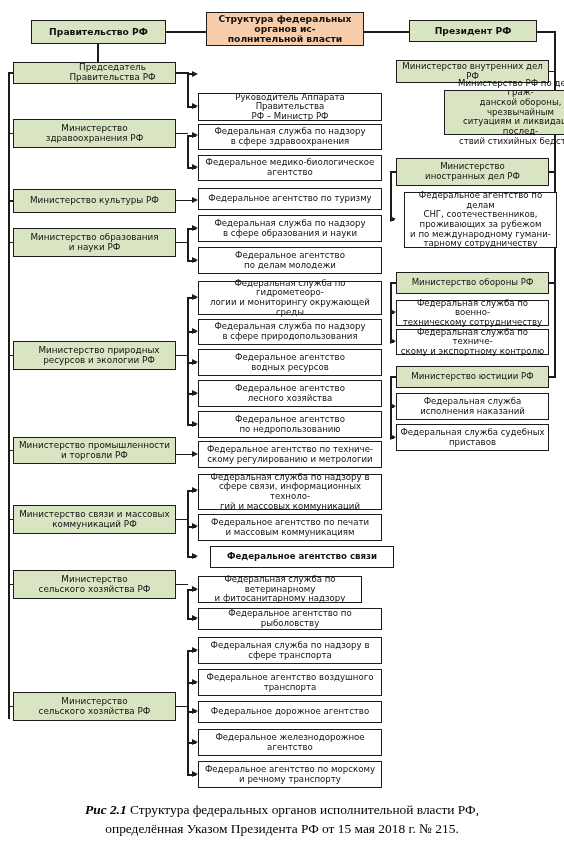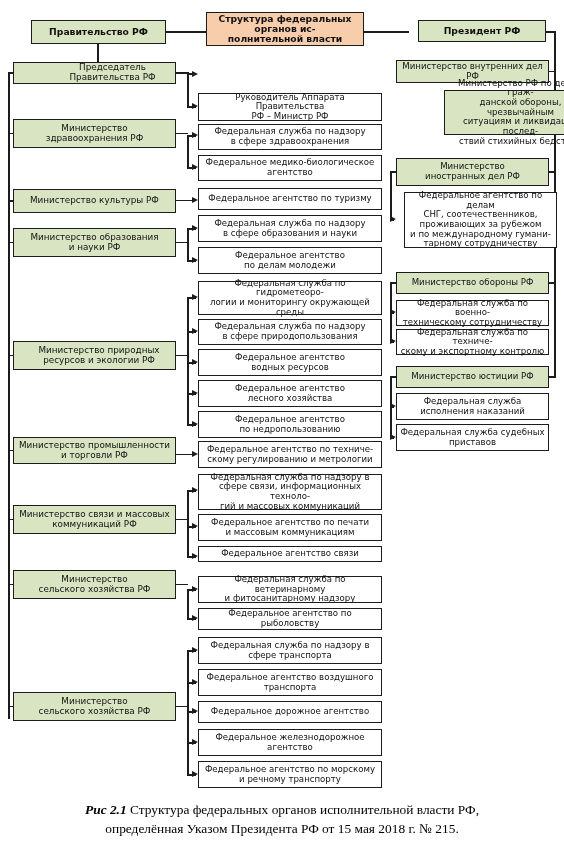--- a/index.html
+++ b/index.html
@@ -43,21 +43,21 @@
 </head>
 <body>
 
 <div id="stage">
 
   <div class="box green" style="left:31px;top:20px;width:135px;height:24px;font-size:9.2px;font-weight:bold;">Правительство РФ</div>
 
   <div class="box peach" style="left:206px;top:12px;width:158px;height:34px;font-size:9.2px;font-weight:bold;">Структура федеральных органов ис-
 полнительной власти</div>
 
-  <div class="box green" style="left:409px;top:20px;width:128px;height:22px;font-size:9.2px;font-weight:bold;margin-left:9px;">Президент РФ</div>
+  <div class="box green" style="left:409px;top:20px;width:128px;height:22px;font-size:9.2px;font-weight:bold;">Президент РФ</div>
 
   <div class="ln h" style="left:166px;top:31px;width:40px;"></div>
   <div class="ln h" style="left:364px;top:31px;width:45px;"></div>
 
   <div class="ln v" style="left:97px;top:44px;width:1.6px;height:18px;"></div>
 
   <div class="box green" style="left:13px;top:62px;width:163px;height:22px;font-size:8.8px;padding-left:39px;">Председатель Правительства РФ</div>
 
   <div class="ln v" style="left:8px;top:73px;width:1.6px;height:646px;"></div>
   <div class="ln h" style="left:8px;top:72.4px;width:6px;"></div>
@@ -115,22 +115,22 @@
 лесного хозяйства</div>
   <div class="box white" style="left:198px;top:411px;width:184px;height:27px;font-size:8.6px;">Федеральное агентство
 по недропользованию</div>
   <div class="box white" style="left:198px;top:441px;width:184px;height:27px;font-size:8.6px;">Федеральное агентство по техниче-
 скому регулированию и метрологии</div>
   <div class="box white" style="left:198px;top:474px;width:184px;height:36px;font-size:8.6px;">Федеральная служба по надзору в
 сфере связи, информационных техноло-
 гий и массовых коммуникаций</div>
   <div class="box white" style="left:198px;top:514px;width:184px;height:27px;font-size:8.6px;">Федеральное агентство по печати
 и массовым коммуникациям</div>
-  <div class="box white" style="left:198px;top:546px;width:184px;height:16px;font-size:8.6px;">Федеральное агентство связи</div>
-  <div class="box white" style="left:198px;top:576px;width:184px;height:27px;font-size:8.6px;">Федеральная служба по ветеринарному
+  <div class="box white" style="left:210px;top:546px;width:184px;height:22px;font-size:8.6px;font-weight:bold;">Федеральное агентство связи</div>
+  <div class="box white" style="left:198px;top:576px;width:164px;height:27px;font-size:8.6px;">Федеральная служба по ветеринарному
 и фитосанитарному надзору</div>
   <div class="box white" style="left:198px;top:608px;width:184px;height:22px;font-size:8.6px;">Федеральное агентство по рыболовству</div>
   <div class="box white" style="left:198px;top:637px;width:184px;height:27px;font-size:8.6px;">Федеральная служба по надзору в
 сфере транспорта</div>
   <div class="box white" style="left:198px;top:669px;width:184px;height:27px;font-size:8.6px;">Федеральное агентство воздушного
 транспорта</div>
   <div class="box white" style="left:198px;top:701px;width:184px;height:22px;font-size:8.6px;">Федеральное дорожное агентство</div>
   <div class="box white" style="left:198px;top:729px;width:184px;height:27px;font-size:8.6px;">Федеральное железнодорожное
 агентство</div>
   <div class="box white" style="left:198px;top:761px;width:184px;height:27px;font-size:8.6px;">Федеральное агентство по морскому

